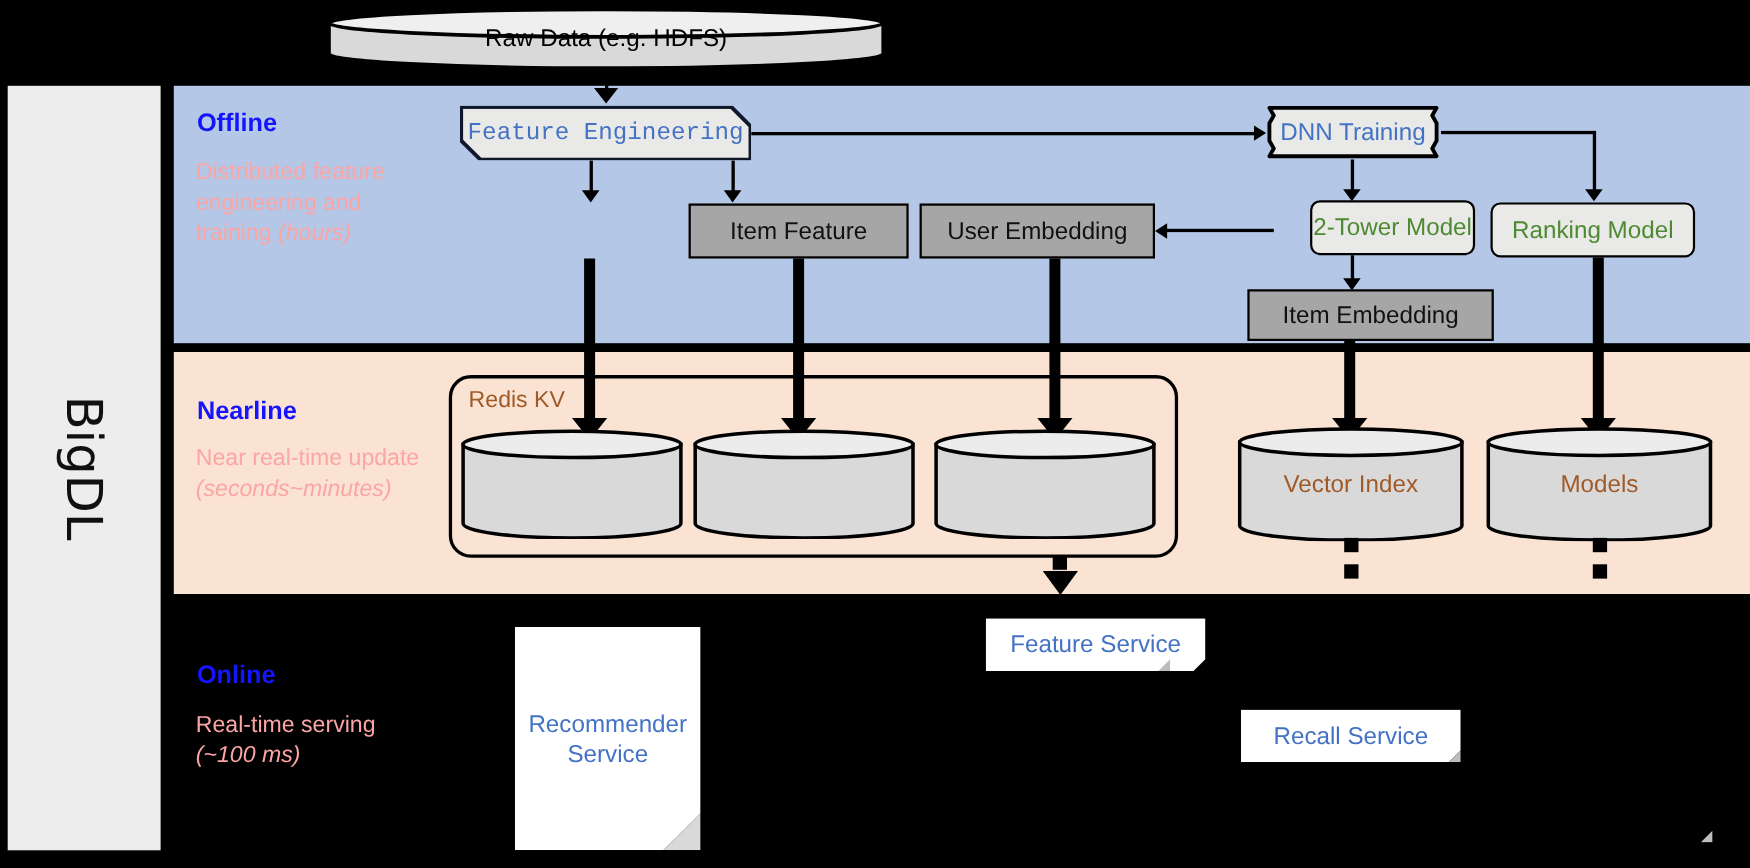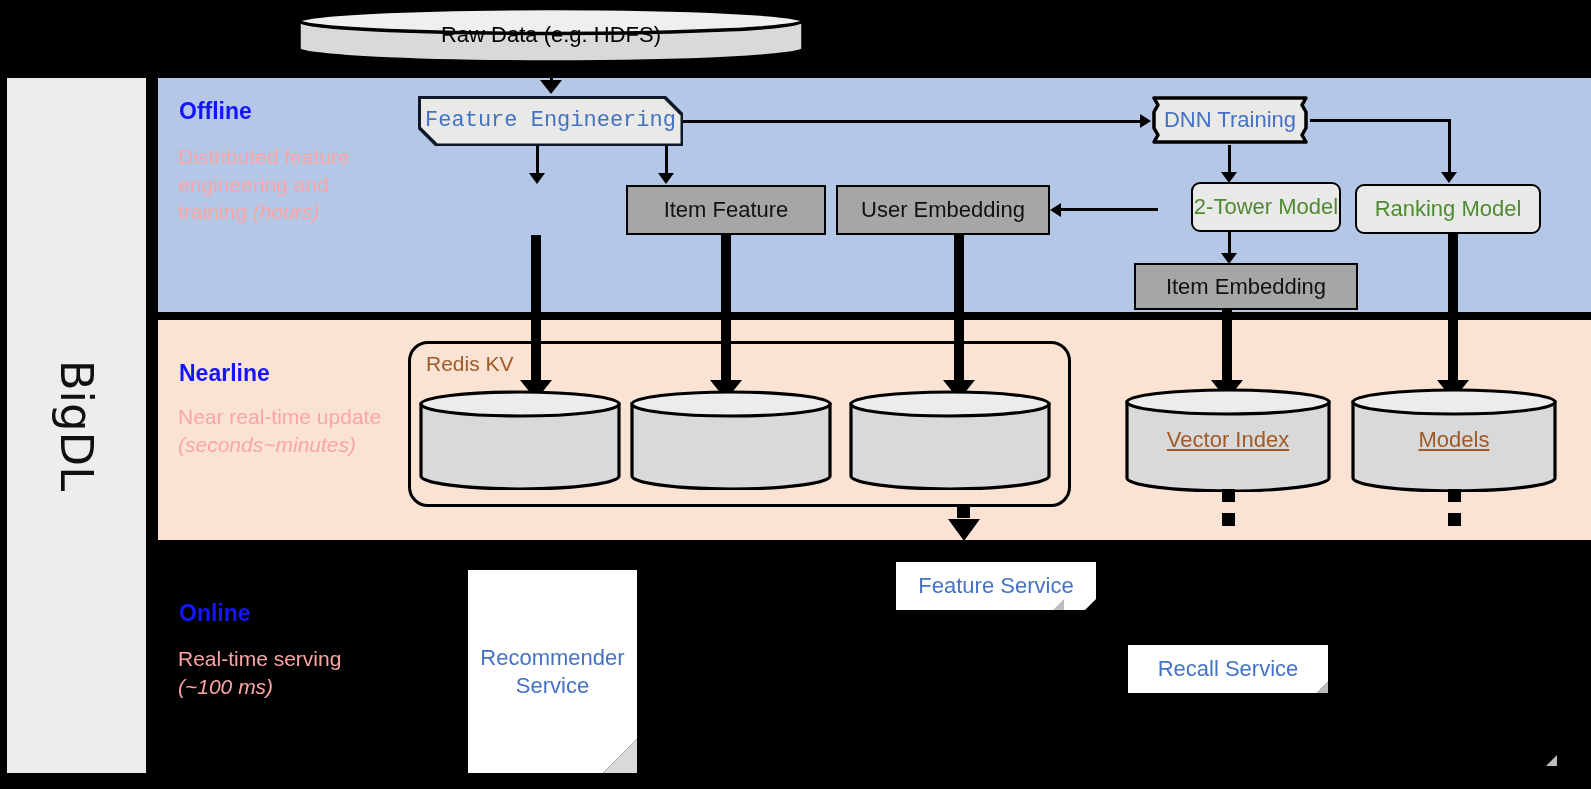--- a/index.html
+++ b/index.html
@@ -51,21 +51,21 @@
   .tape-label{position:absolute;inset:0;display:flex;align-items:center;justify-content:center;
               font-size:22px;}
 
   .rounded{border-radius:9px;}
 
   
   .cyl{position:absolute;}
   .cyl svg{position:absolute;inset:0;}
   .cyl .cyl-label{position:absolute;inset:0;display:flex;align-items:center;justify-content:center;
                   font-size:22px;}
-  .brown-txt{color:#a05a28;text-decoration:underline;}
+  .brown-txt{color:#a05a28;}
 
   
   #redis-box{position:absolute;left:408px;top:341px;width:663px;height:166px;
              border:3px solid #000;border-radius:20px;box-sizing:border-box;}
   #redis-label{position:absolute;left:426px;top:352px;color:#a05a28;font-size:21px;}
 
   
   .svc{position:absolute;background:#fff;color:#4472c4;font-size:22px;
        display:flex;align-items:center;justify-content:center;text-align:center;line-height:1.25;}
   .svc.fold-sm{clip-path:polygon(0 0,100% 0,100% calc(100% - 11px),calc(100% - 11px) 100%,0 100%);}

